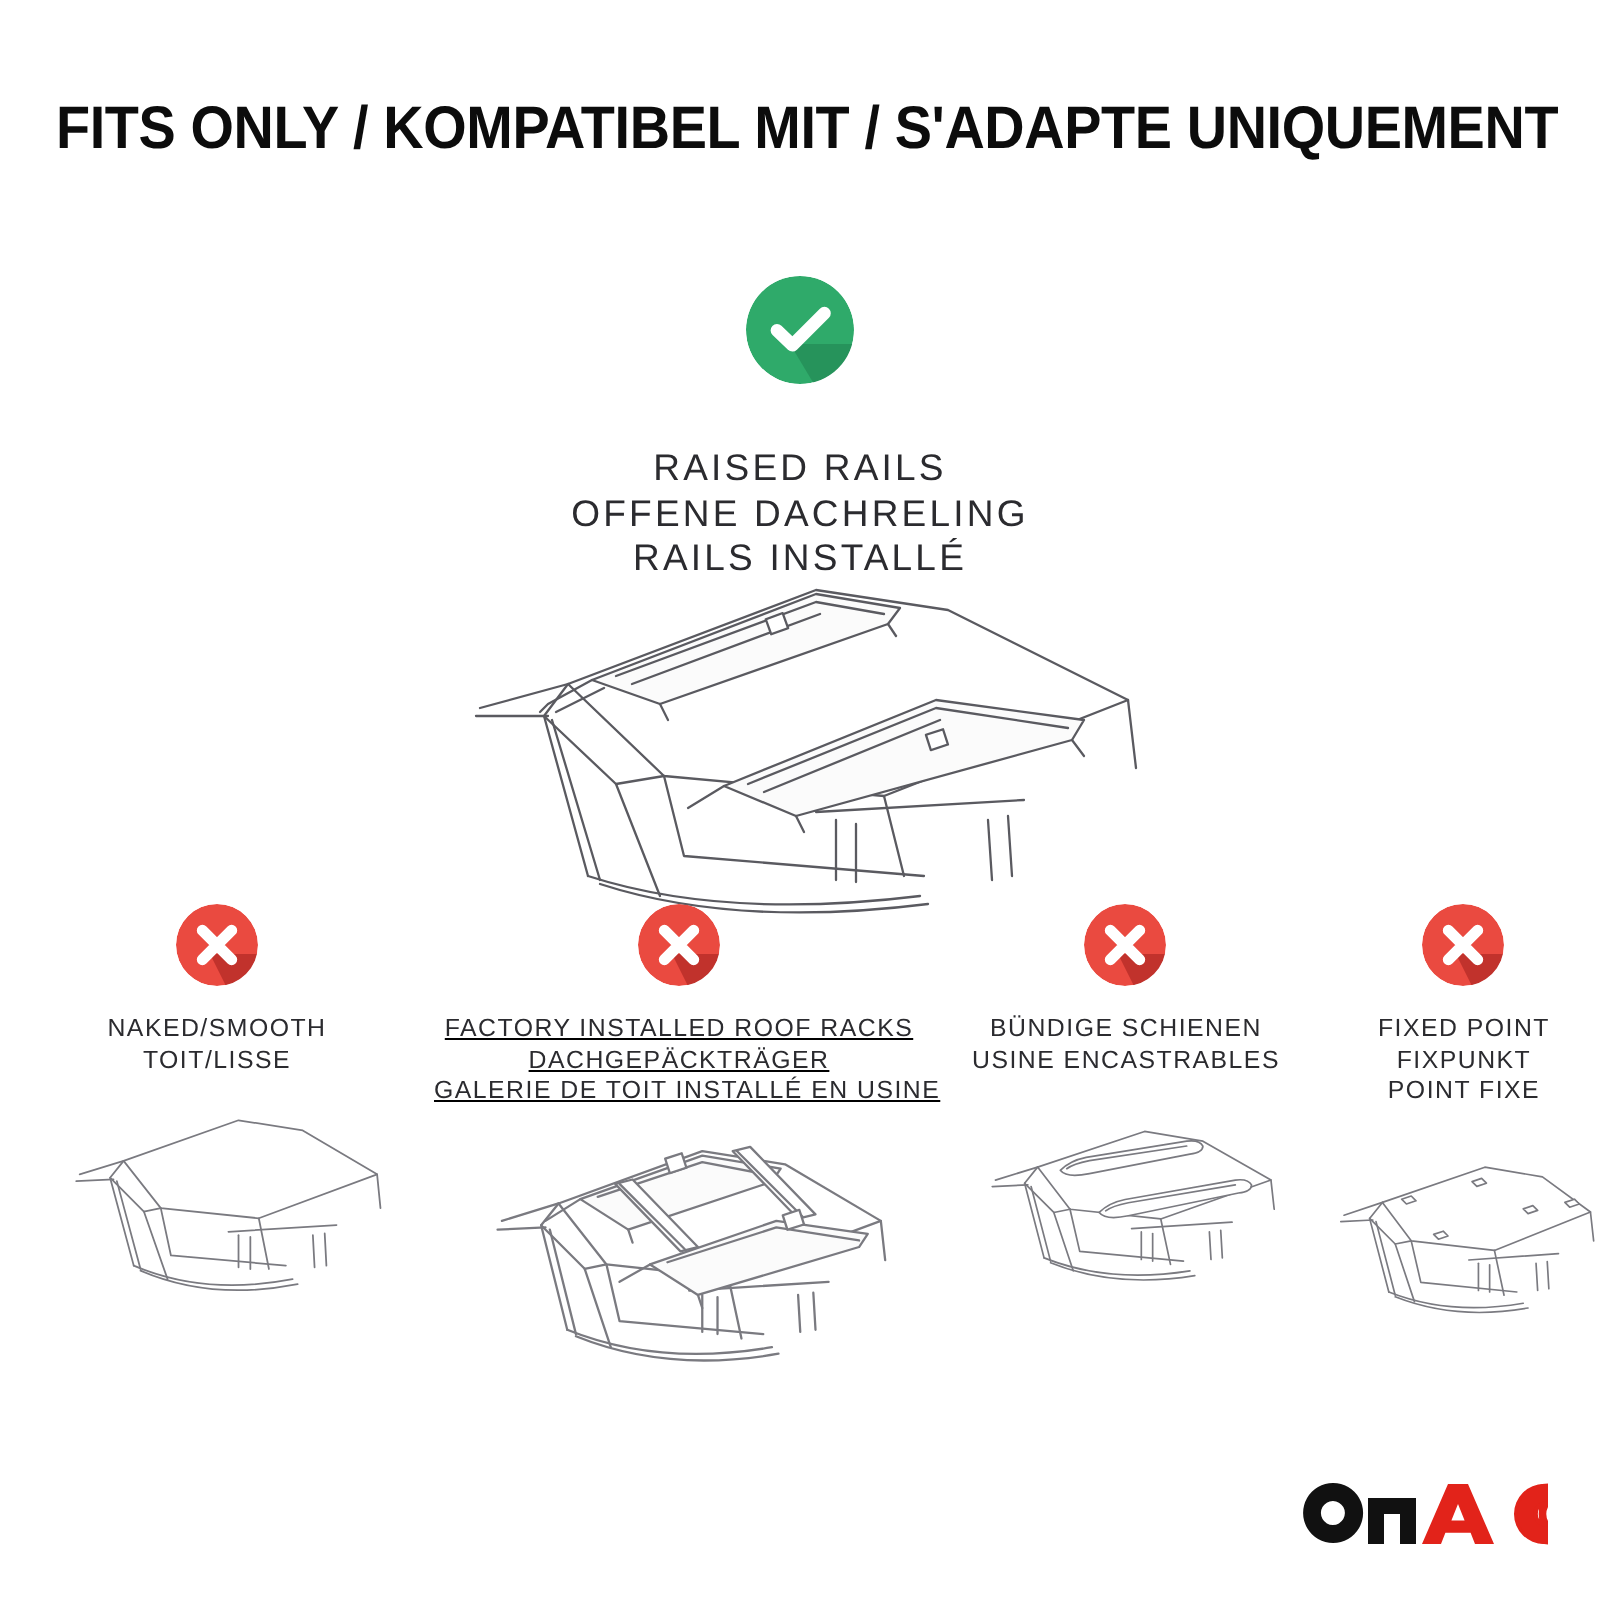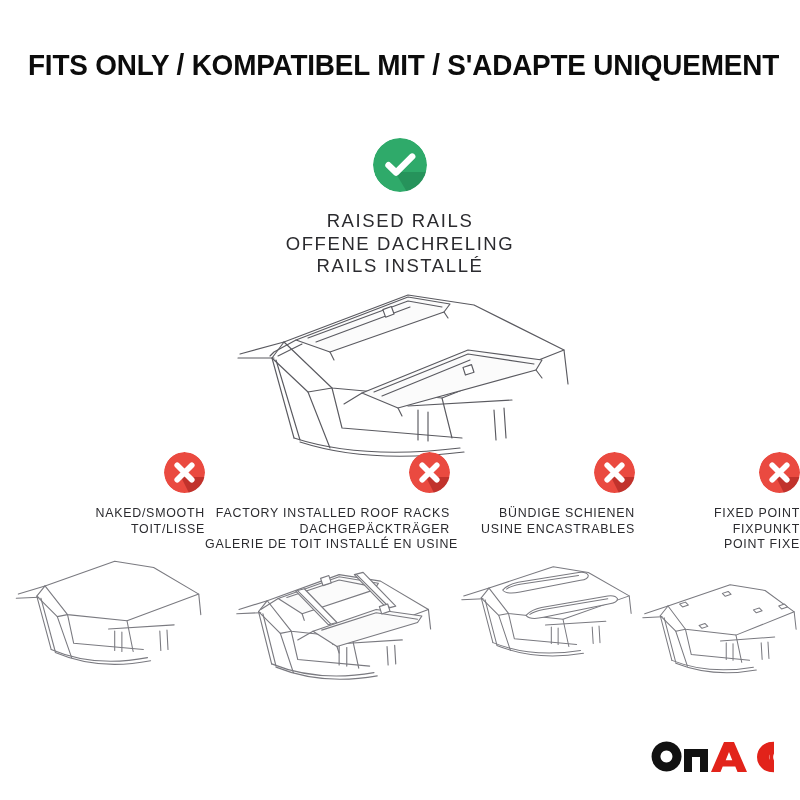--- a/index.html
+++ b/index.html
@@ -48,21 +48,21 @@
     position: relative;
     display: inline-block;
     border-radius: 50%;
     overflow: hidden;
   }
   .badge svg { display: block; }
 
   .badge-ok { width: 54px; height: 54px; }
 
   .main-labels {
-    margin-top: 14px;
+    margin-top: 26px;
   }
   .main-labels .lbl {
     font-size: 18.5px;
     line-height: 22.5px;
     color: #2b2b2f;
     letter-spacing: 1.6px;
     white-space: nowrap;
   }
 
   .main-art {
@@ -78,24 +78,25 @@
   .row {
     position: absolute;
     left: 0;
     top: 452px;
     width: 800px;
     display: flex;
     align-items: flex-start;
   }
   .cell {
     position: relative;
-    text-align: right;
+    text-align: center;
+    padding-left: 24px;
   }
   .cell-0 { width: 205px; }
-  .cell-1 { width: 245px; }
+  .cell-1 { width: 245px; text-decoration: underline; }
   .cell-2 { width: 185px; }
   .cell-3 { width: 165px; }
 
   .badge-no { width: 41px; height: 41px; }
 
   .cell-labels { margin-top: 9px; }
   .cell-labels .lbl {
     font-size: 12.4px;
     line-height: 15.5px;
     color: #2b2b2f;

